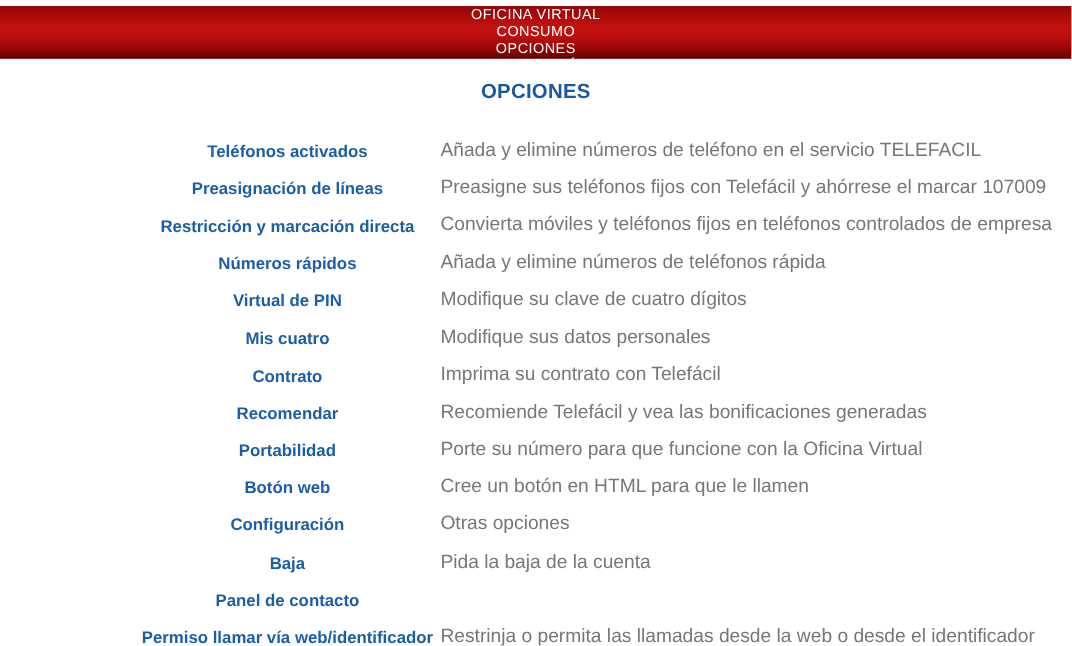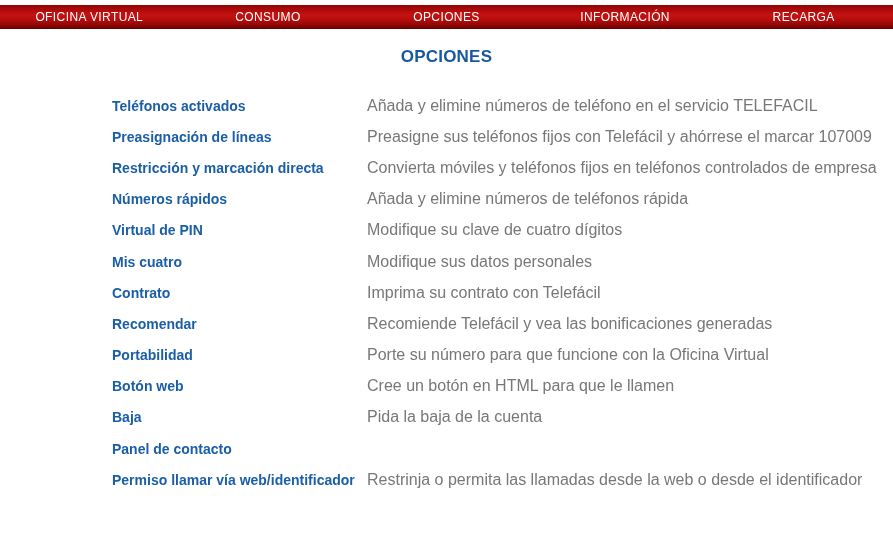--- a/index.html
+++ b/index.html
@@ -12,30 +12,31 @@
   html,body{
     margin:0;padding:0;
     width:893px;height:538px;
     background:#ffffff;
     font-family:"Liberation Sans","DejaVu Sans",sans-serif;
     overflow:hidden;
   }
   .navbar{
     margin-top:5px;
     width:100%;
-    height:24px;
+    height:44px;
     display:flex;
     background:linear-gradient(to bottom,
       #8f0606 0%,
       #ab0a0a 18%,
       var(--nav-red-mid) 42%,
       #bb0e0e 58%,
       #970707 80%,
       #6e0101 97%,
       #5c0000 100%);
+    flex-direction:column;
   }
   .nav-item{
     flex:1 1 0;
     display:flex;
     align-items:center;
     justify-content:center;
     color:#ffffff;
     font-size:12px;
     letter-spacing:0.4px;
     cursor:pointer;
@@ -51,20 +52,21 @@
     letter-spacing:0.2px;
   }
   .options-list{
     margin-top:25px;
   }
   .option-row{
     height:31.2px;
     display:flex;
     align-items:center;
     padding-left:112px;
+    text-align:center;
   }
   .option-label{
     flex:0 0 255px;
     width:255px;
     font-size:14px;
     font-weight:bold;
     color:var(--link-blue);
     text-decoration:none;
     white-space:nowrap;
     cursor:pointer;
@@ -123,20 +125,24 @@
     </div>
     <div class="option-row">
       <a class="option-label" href="#">Portabilidad</a>
       <span class="option-desc">Porte su número para que funcione con la Oficina Virtual</span>
     </div>
     <div class="option-row">
       <a class="option-label" href="#">Botón web</a>
       <span class="option-desc">Cree un botón en HTML para que le llamen</span>
     </div>
     <div class="option-row">
+      <a class="option-label" href="#">Configuración</a>
+      <span class="option-desc">Otras opciones</span>
+    </div>
+    <div class="option-row">
       <a class="option-label" href="#">Baja</a>
       <span class="option-desc">Pida la baja de la cuenta</span>
     </div>
     <div class="option-row">
       <a class="option-label" href="#">Panel de contacto</a>
     </div>
     <div class="option-row">
       <a class="option-label" href="#">Permiso llamar vía web/identificador</a>
       <span class="option-desc">Restrinja o permita las llamadas desde la web o desde el identificador</span>
     </div>

